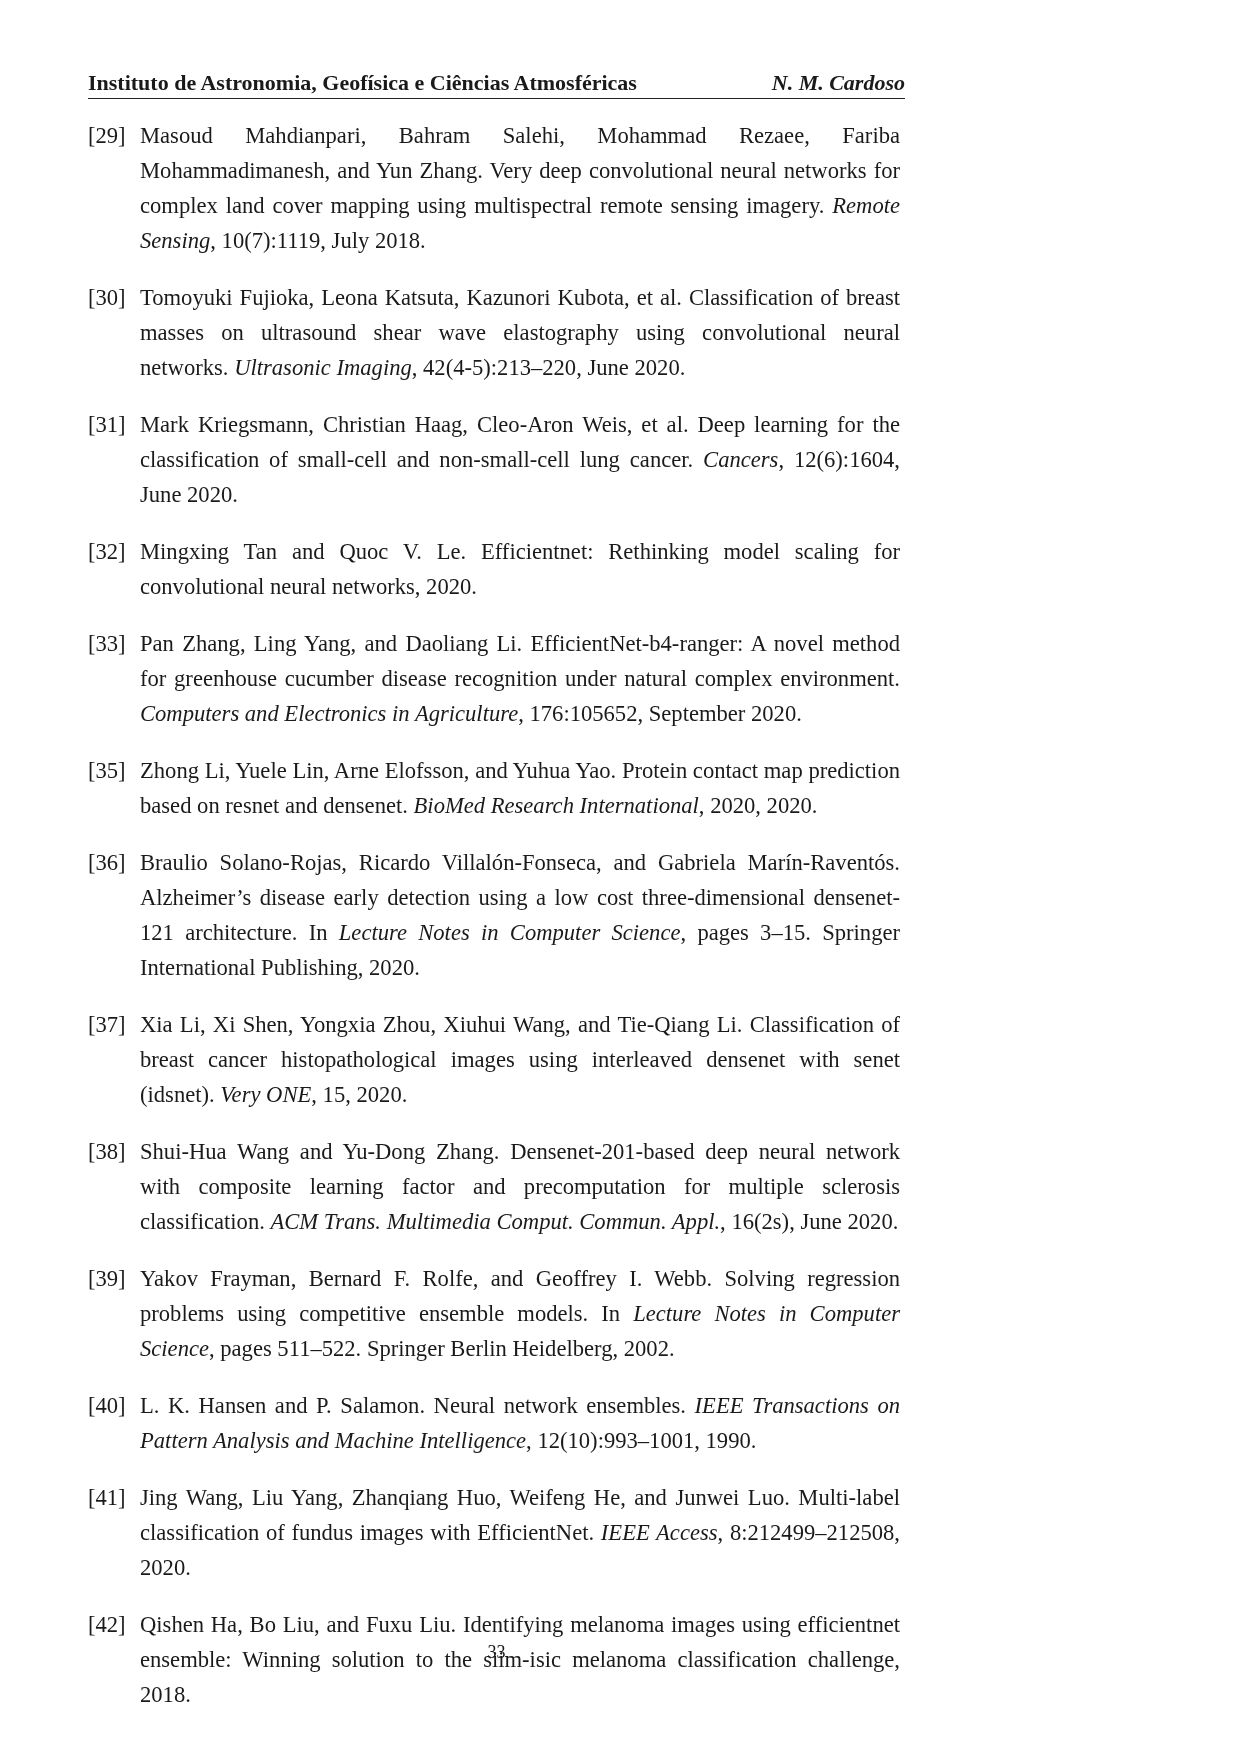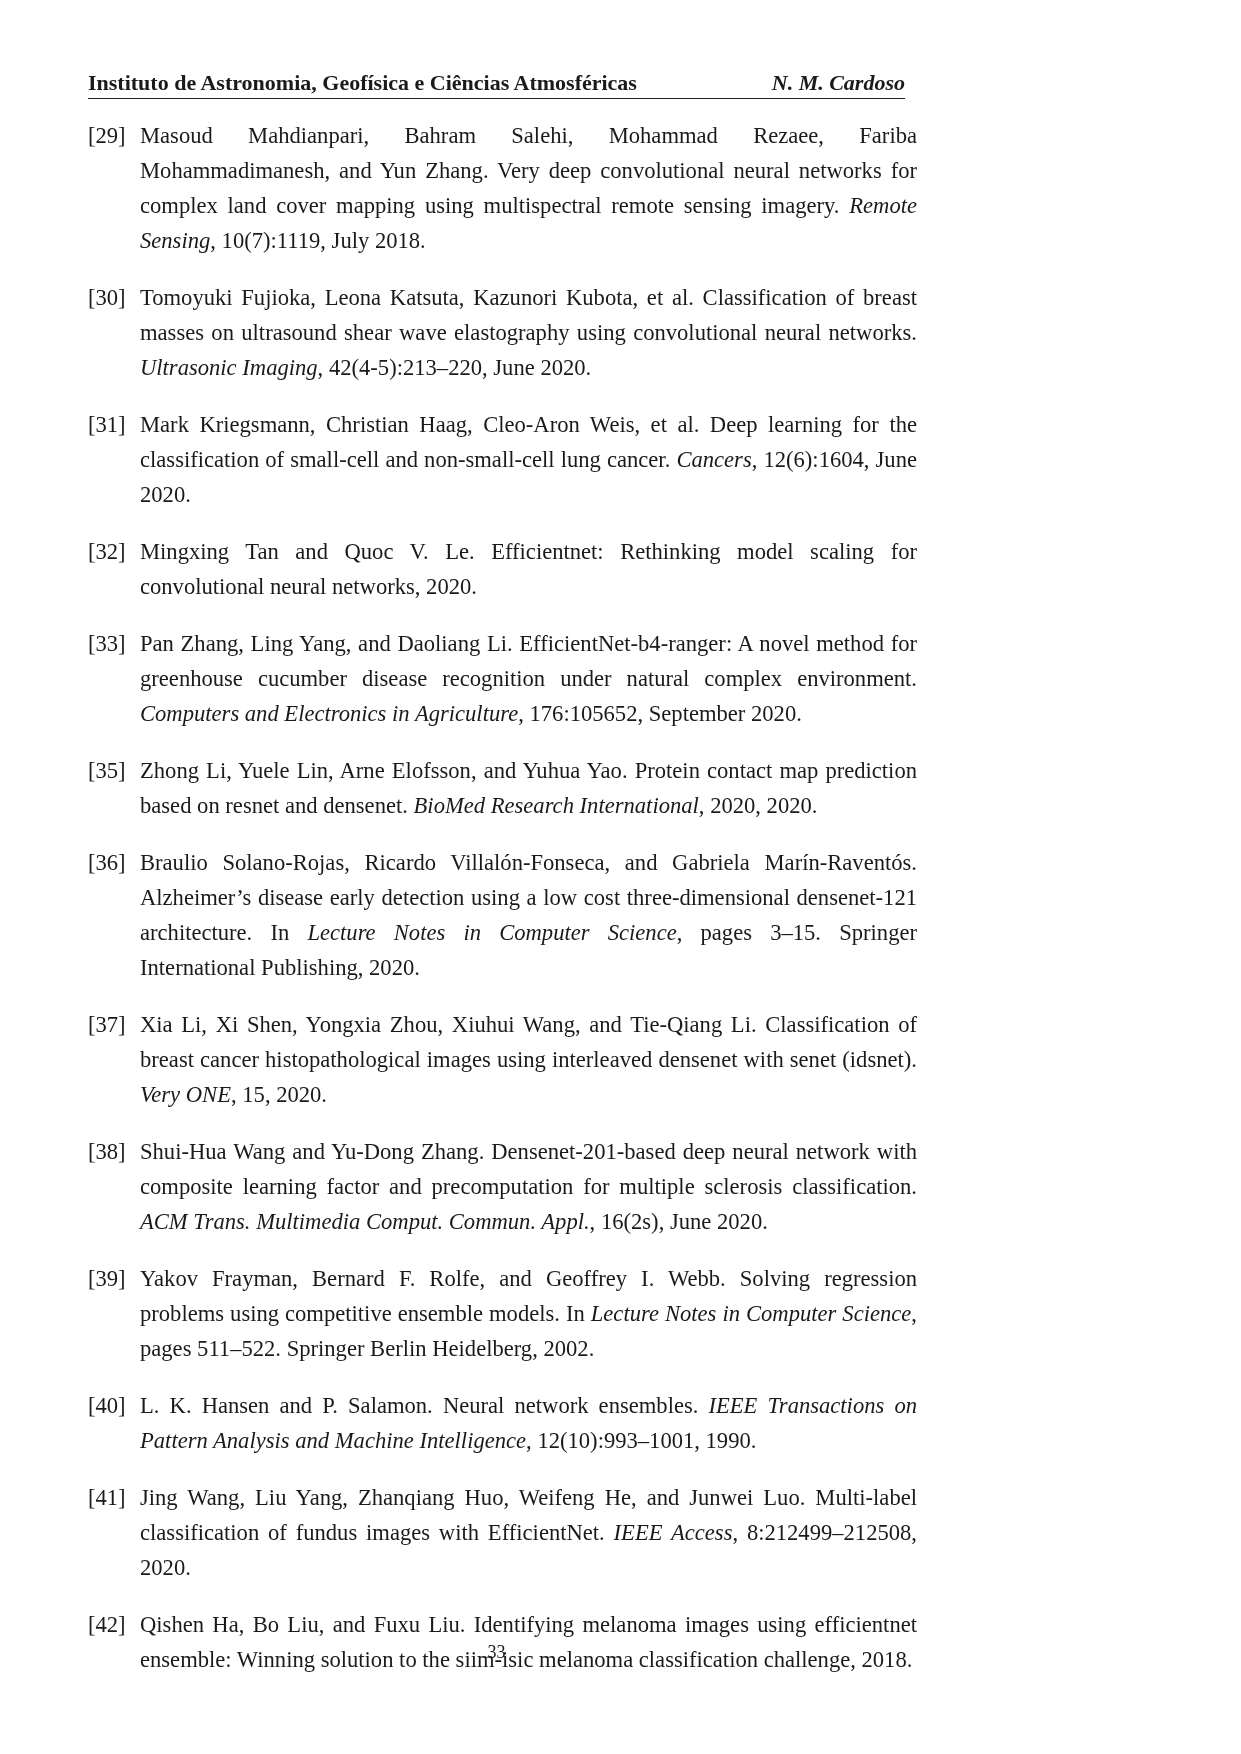--- a/index.html
+++ b/index.html
@@ -2,21 +2,21 @@
 <html><head>
 <meta charset="utf-8">
 <style>
   html, body { margin: 0; padding: 0; background: #ffffff; }
   body { width: 1241px; height: 1754px; position: relative; font-family: "DejaVu Serif", "Liberation Serif", serif; color: #1a1a1a; }
   .page { position: absolute; left: 0; top: 0; width: 993px; height: 1754px; }
   .header { position: absolute; left: 88px; right: 88px; top: 64px; height: 32px; display: flex; justify-content: space-between; align-items: flex-end; font-family: "Liberation Serif", serif; font-size: 22px; }
   .header .left { font-weight: bold; }
   .header .right { font-weight: bold; font-style: italic; }
   .rule { position: absolute; left: 88px; right: 88px; top: 98px; height: 0; border-top: 1.2px solid #222; }
-  .refs { position: absolute; left: 88px; right: 76px; top: 118px; font-family: "Liberation Serif", serif; font-size: 22.6px; line-height: 35px; }
+  .refs { position: absolute; left: 88px; right: 93px; top: 118px; font-family: "Liberation Serif", serif; font-size: 22.6px; line-height: 35px; }
   .ref { display: flex; margin-bottom: 22px; }
   .ref .num { width: 52px; flex: none; }
   .ref .body { flex: 1; text-align: justify; }
   .ref .body i { font-style: italic; margin-top: 25px; }
   .pagenum { position: absolute; left: 0; right: 0; top: 1642px; text-align: center; font-family: "Liberation Serif", serif; font-size: 18px; }
 </style>
 </head>
 <body>
 
 <div class="page">

